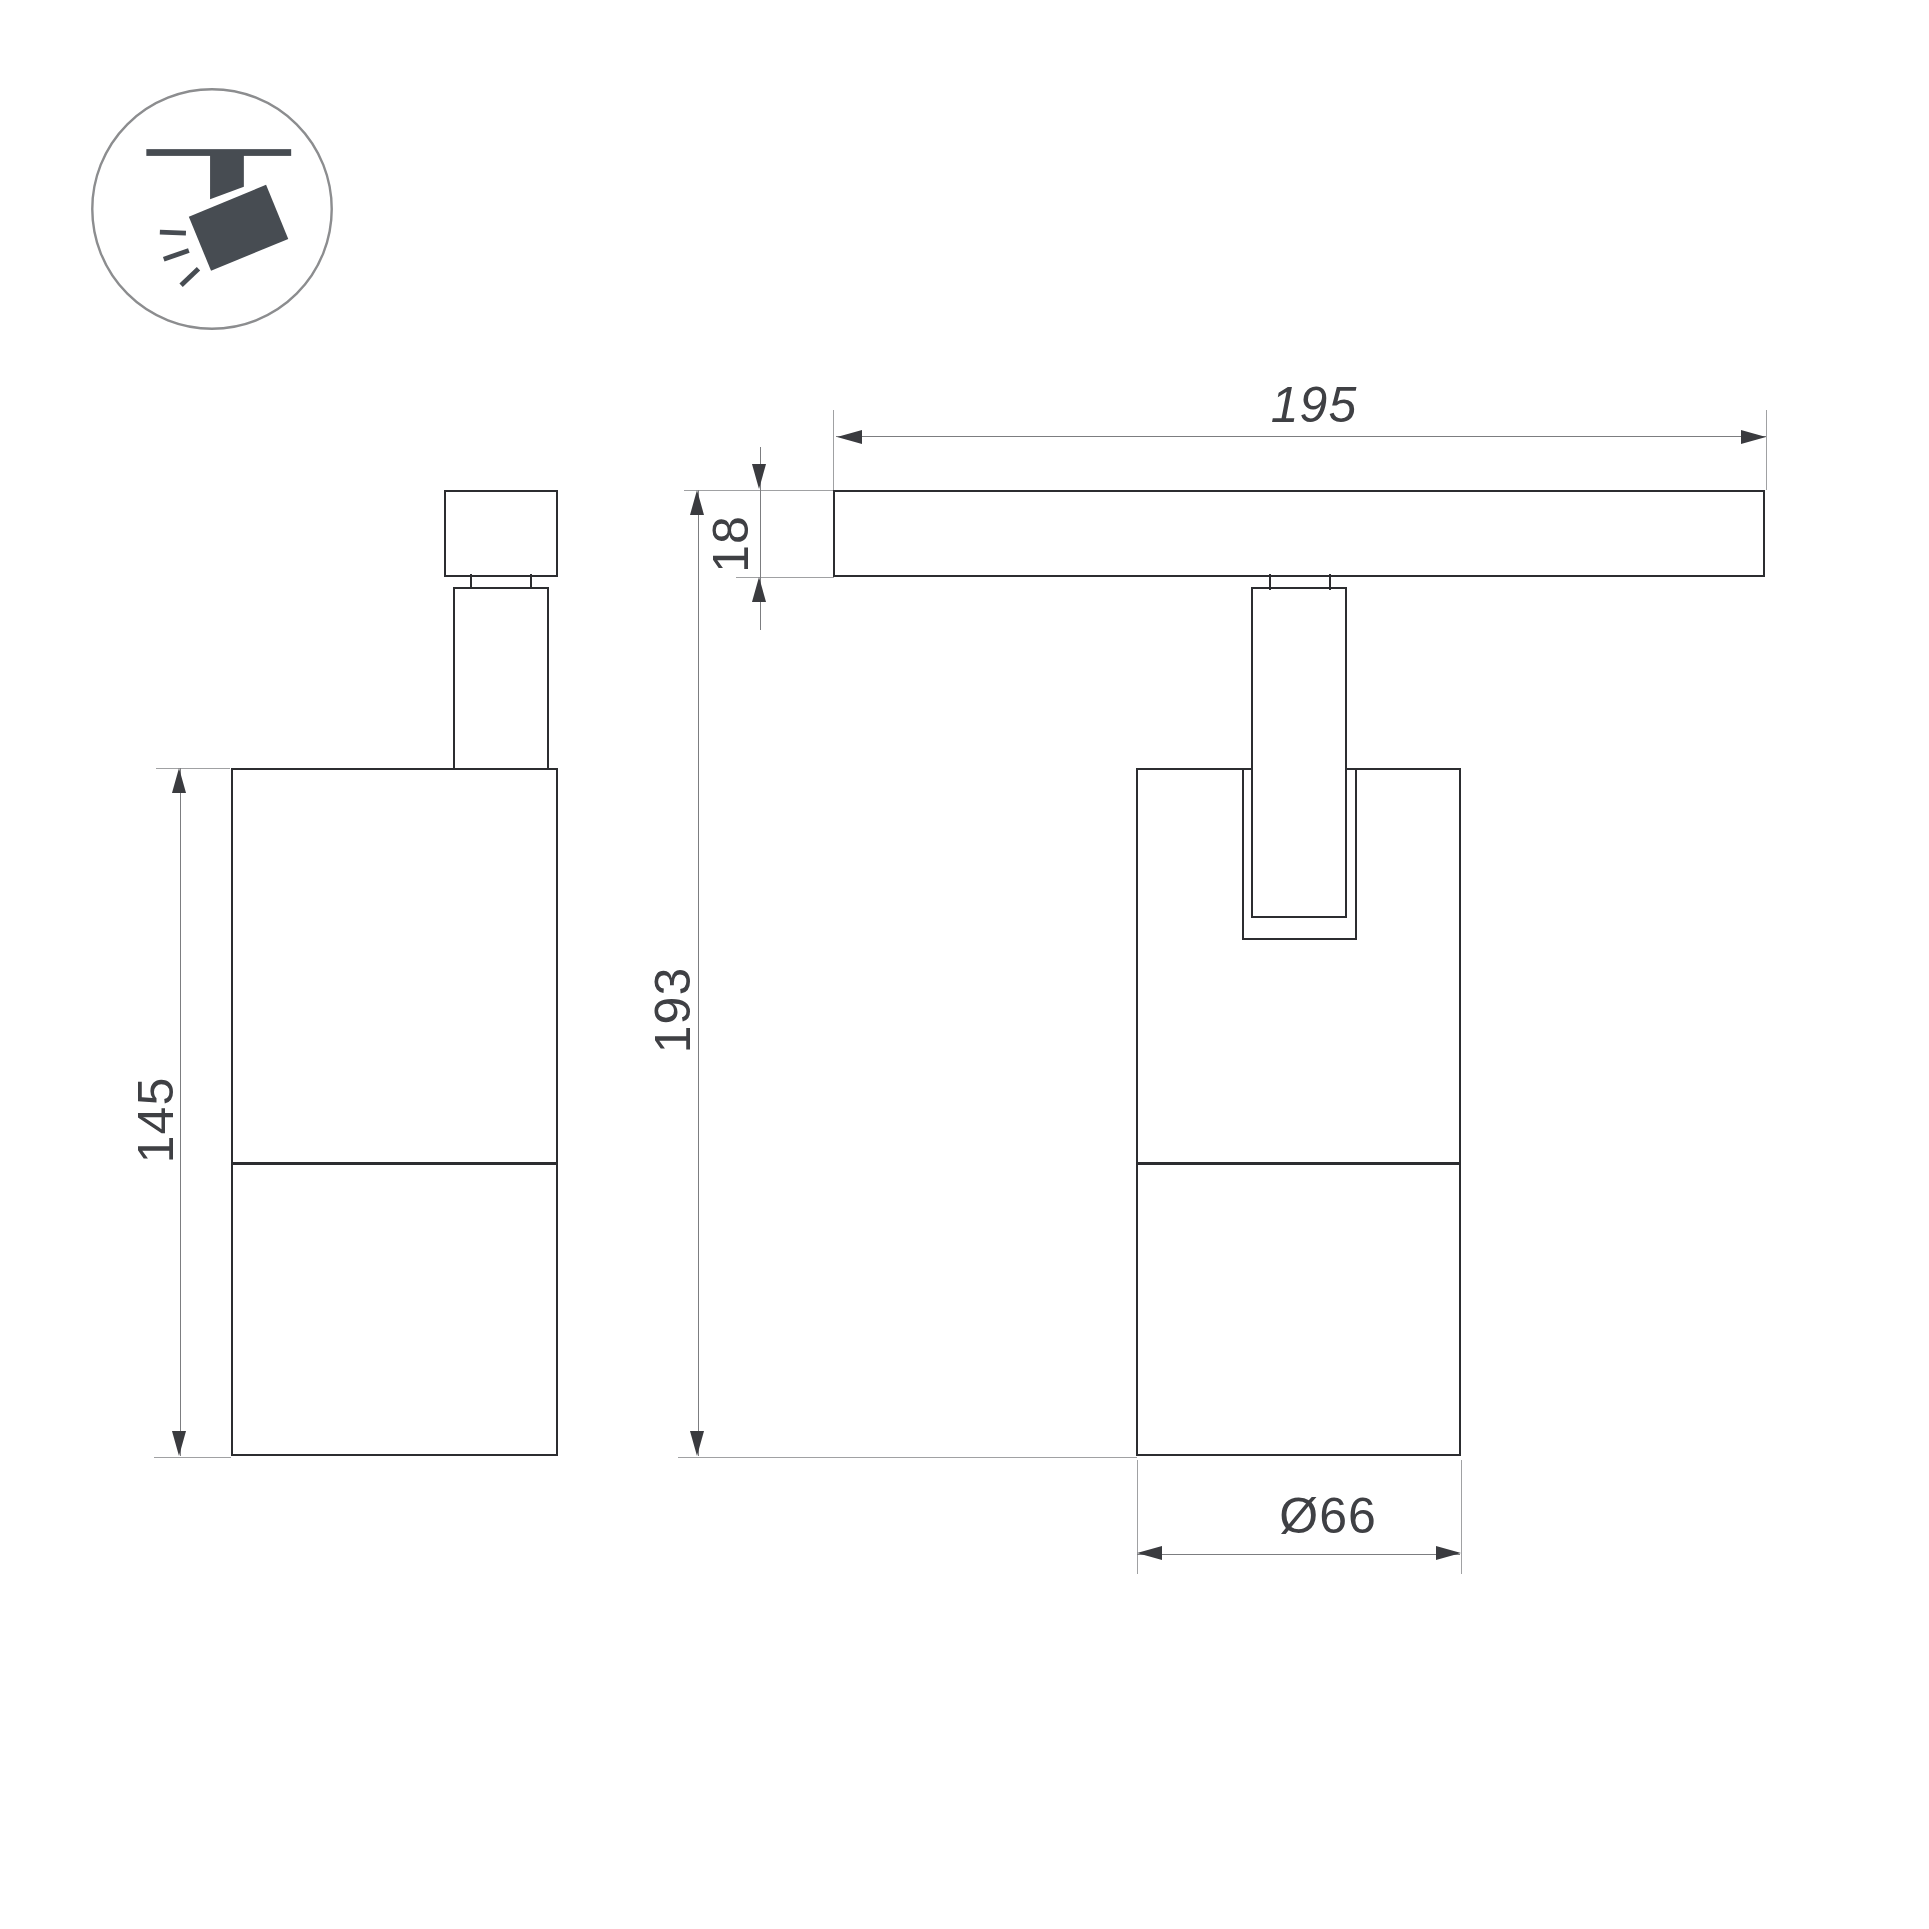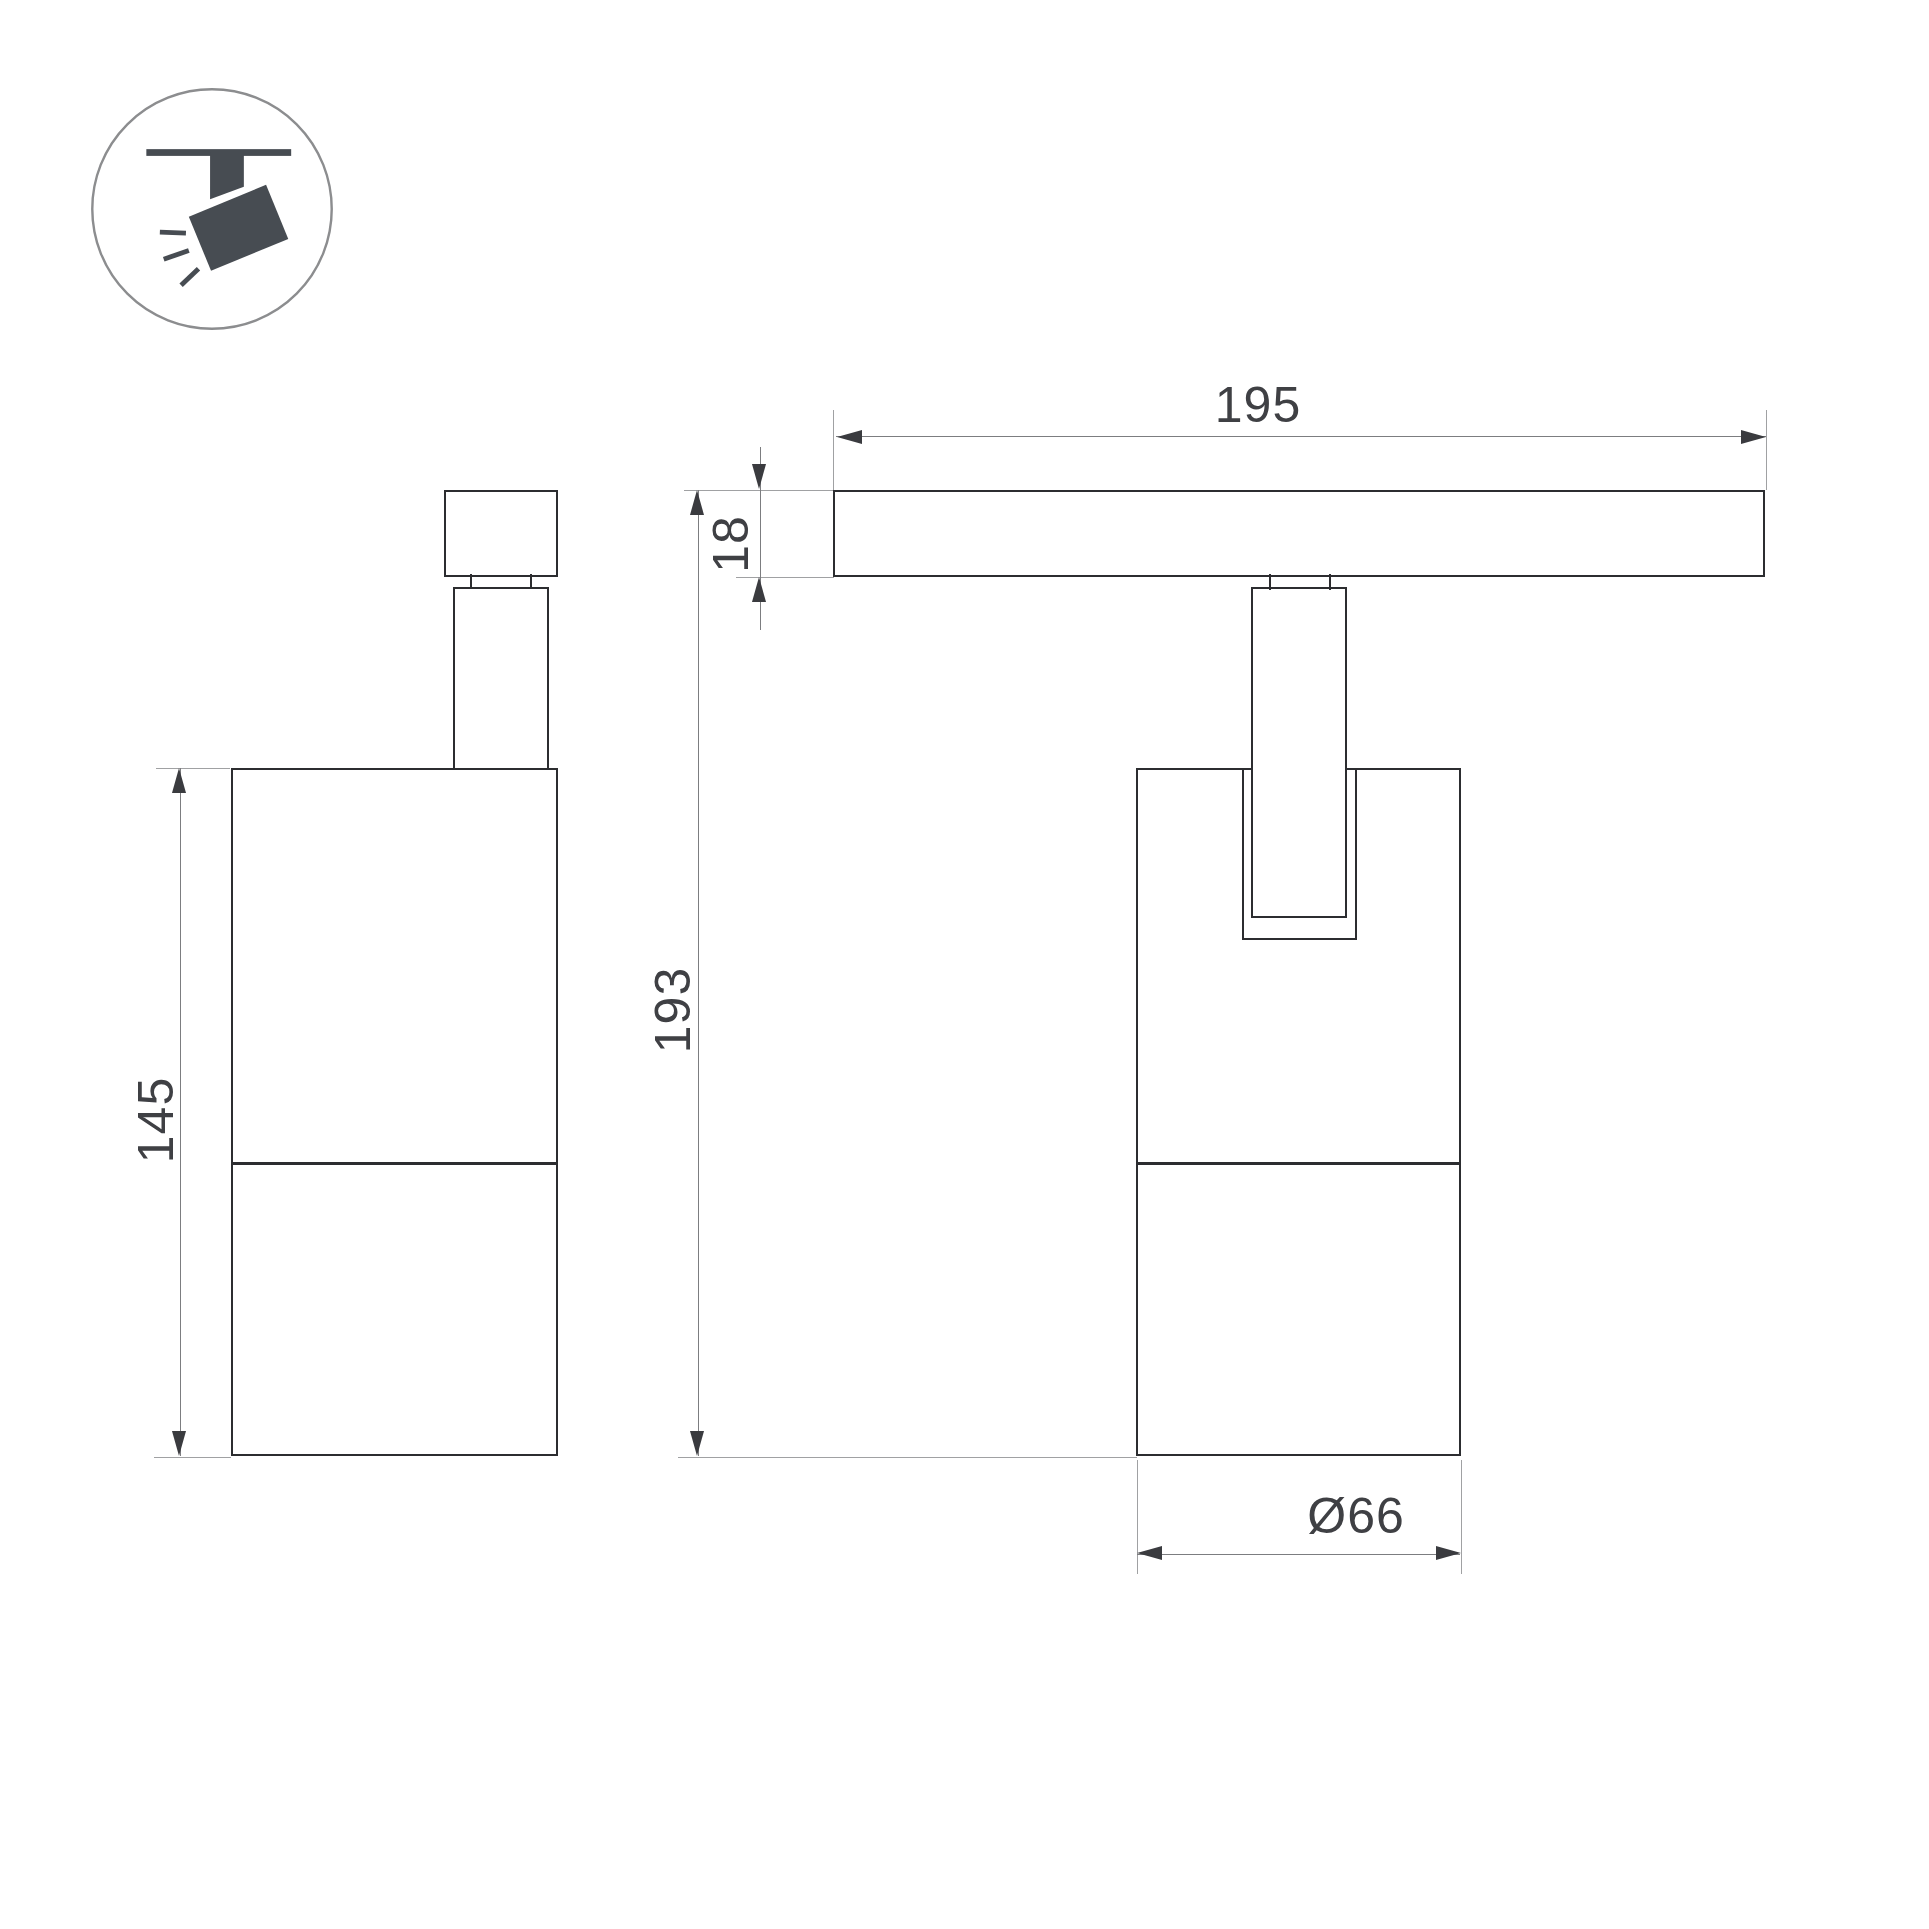--- a/index.html
+++ b/index.html
@@ -63,21 +63,21 @@
     <div class="solid" style="left:1251px;top:587px;width:96px;height:331px;z-index:3;"></div>
     <div class="bar" style="left:1136px;top:1162px;width:325px;height:2.9px;z-index:4;"></div>
   </div>
 
   <div>
     <div class="extv" style="left:833px;top:410px;height:80px;"></div>
     <div class="extv" style="left:1766px;top:410px;height:80px;"></div>
     <div class="dimh" style="left:836px;top:436px;width:930px;"></div>
     <div class="arr left" style="left:837px;top:430px;"></div>
     <div class="arr right" style="left:1741px;top:430px;"></div>
-    <div class="lbl" style="left:1258px;top:405px;">195</div>
+    <div class="lbl" style="left:1314px;top:405px;font-style:italic;">195</div>
   </div>
 
   <div>
     <div class="exth" style="left:684px;top:490px;width:150px;"></div>
     <div class="exth" style="left:736px;top:577px;width:98px;"></div>
     <div class="dimv" style="left:760px;top:447px;height:183px;"></div>
     <div class="arr down" style="left:752px;top:464px;"></div>
     <div class="arr up" style="left:752px;top:577px;"></div>
     <div class="lbl rot" style="left:731px;top:544px;">18</div>
   </div>
@@ -98,17 +98,17 @@
     <div class="arr down" style="left:172px;top:1431px;"></div>
     <div class="lbl rot" style="left:156px;top:1120px;">145</div>
   </div>
 
   <div>
     <div class="extv" style="left:1137px;top:1460px;height:114px;"></div>
     <div class="extv" style="left:1461px;top:1460px;height:114px;"></div>
     <div class="dimh" style="left:1137px;top:1554px;width:323px;"></div>
     <div class="arr left" style="left:1137px;top:1546px;"></div>
     <div class="arr right" style="left:1436px;top:1546px;"></div>
-    <div class="lbl" style="left:1356px;top:1516px;">Ø66</div>
+    <div class="lbl" style="left:1328px;top:1516px;">Ø66</div>
   </div>
 
 </div>
 
 
 </body></html>

